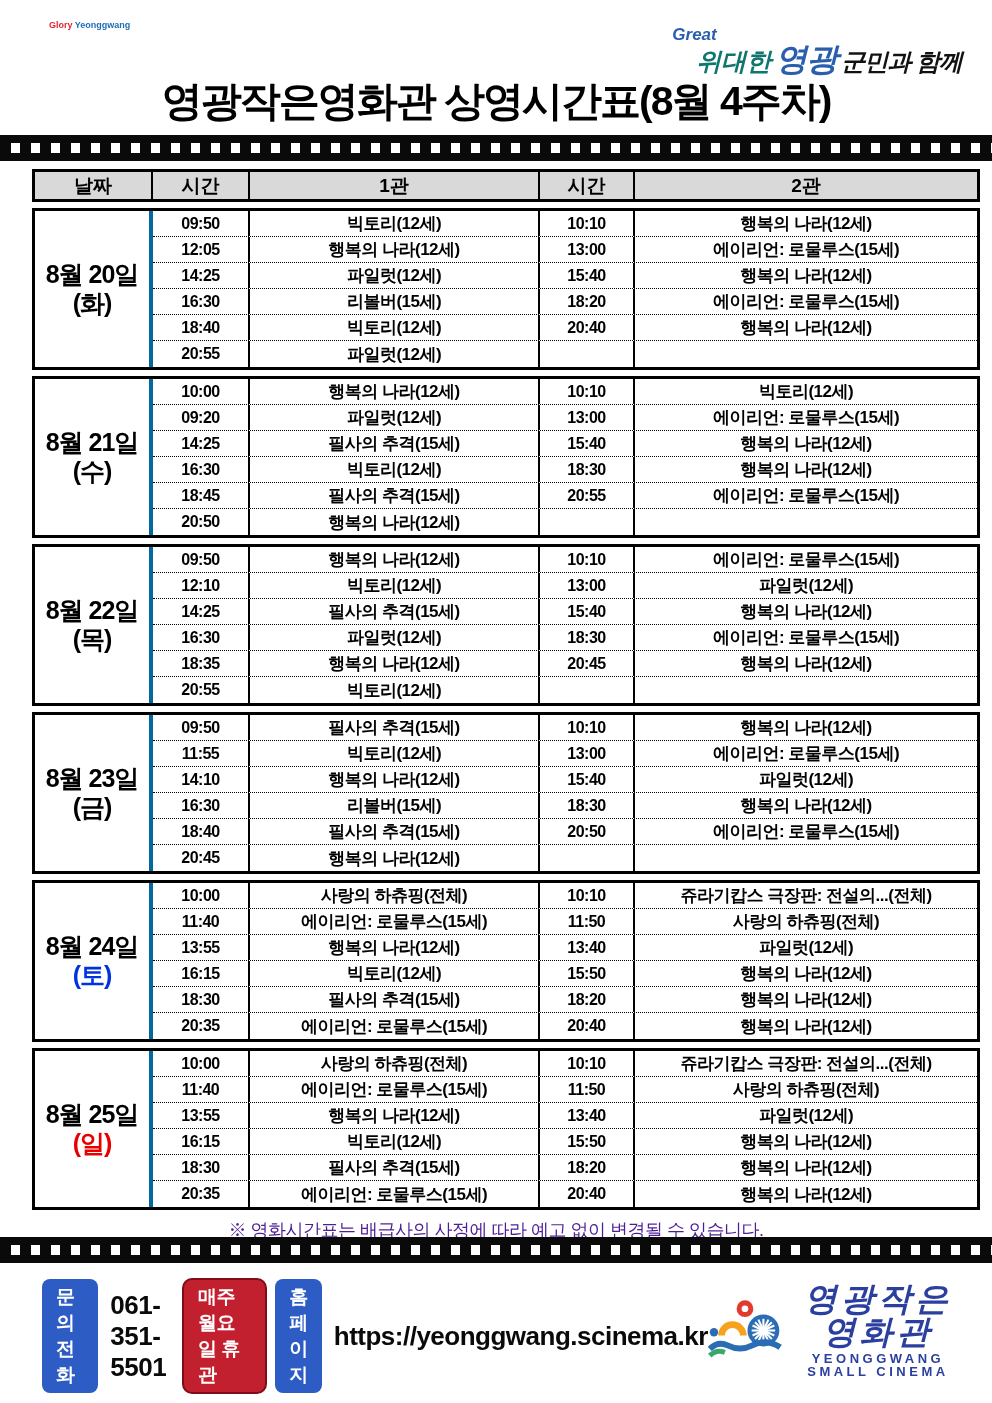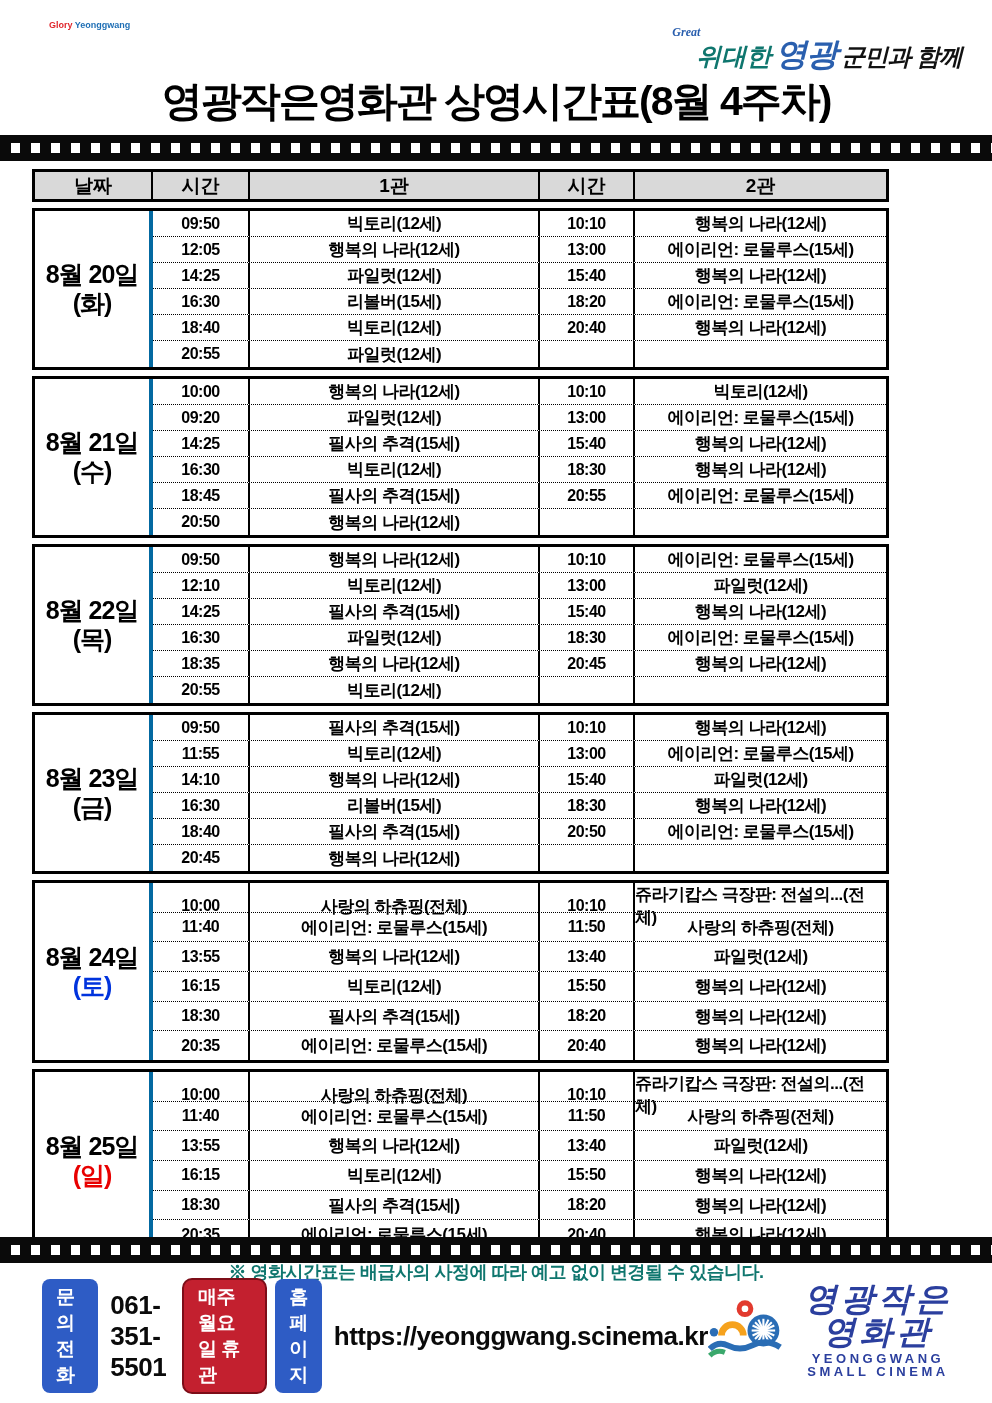--- a/index.html
+++ b/index.html
@@ -7,55 +7,55 @@
   .page { width:992px; height:1403px; position:relative; background:#fff; overflow:hidden; }
 
   
   .top-logos { display:flex; justify-content:space-between; align-items:flex-start; padding:20px 30px 0 35px; height:78px; }
   .logo-left { line-height:1; }
   .logo-left .l1 { font-size:30px; font-weight:bold; font-style:italic; color:#1f6fb5; letter-spacing:-1px;}
   .logo-left .l2 { font-size:31px; font-weight:bold; font-style:italic; color:#e0262c; letter-spacing:-1px;}
   .logo-left .sub { font-size:9px; font-weight:bold; margin-top:1px; padding-left:14px;}
   .logo-left .sub .g { color:#e0262c; } .logo-left .sub .y { color:#1f6fb5; }
   .logo-right { text-align:right; line-height:1; padding-top:6px;}
-  .logo-right .great { font-size:12px; font-style:italic; font-weight:bold; color:#2a5fae; display:block; text-align:left; padding-left:12px;font-family:Liberation Serif, serif;}
+  .logo-right .great { font-size:17px; font-style:italic; font-weight:bold; color:#2a5fae; display:block; text-align:left; padding-left:12px;}
   .logo-right .row { display:flex; align-items:baseline; gap:4px; }
   .lr1 { font-size:25px; font-weight:900; color:#0f766e; font-style:italic;margin-left:36px;}
   .lr2 { font-size:32px; font-weight:900; color:#2a5fae; font-style:italic; letter-spacing:-1px;}
   .lr3 { font-size:24px; font-weight:900; color:#111; font-style:italic; letter-spacing:-1px;}
 
   
   .main-title { text-align:center; font-size:41px; font-weight:900; letter-spacing:-2px; color:#000; margin-top:-4px; }
 
   
   .film-strip { width:992px; height:26px; background:#0a0a0a; border-top:8px solid #0a0a0a; border-bottom:8px solid #0a0a0a;
     background-image:repeating-linear-gradient(90deg,#0a0a0a 0 11px,#ffffff 11px 20px); background-clip:content-box; }
   .strip-top { margin-top:6px; }
   .strip-bottom { position:absolute; left:0; top:1237px; }
 
   
-  .sched { margin:8px 48px 0 32px; width:857px; }
+  .sched { margin:8px 48px 0 32px; width:948px; }
   .sched-header { display:grid; grid-template-columns:118px 97px 290px 95px 1fr; background:#d9d9d9;
     border:3px solid #000; height:33px; }
   .sched-header .hcell { display:flex; align-items:center; justify-content:center; font-size:19px; font-weight:bold; border-right:2px solid #000;}
   .sched-header .hcell:last-child { border-right:none; }
 
   .day-block { display:grid; grid-template-columns:118px 1fr; border:3px solid #000; margin-top:6px; background:#fff;}
   .date-cell { border-right:4px solid #0369a1; display:flex; flex-direction:column; align-items:center; justify-content:center; line-height:1.15;}
   .date-cell .d1, .date-cell .d2 { font-size:25px; font-weight:900; letter-spacing:-1px;}
   .day-rows { display:flex; flex-direction:column; }
   .sched-row { display:grid; grid-template-columns:97px 290px 95px 1fr; border-bottom:1px dotted #000; flex:1; min-height:26px;}
   .sched-row:last-child { border-bottom:none; }
   .cell { display:flex; align-items:center; justify-content:center; border-right:2px solid #000; font-weight:bold; letter-spacing:-0.5px;}
   .cell:last-child { border-right:none; }
   .time-cell { font-size:16px; }
   .movie-cell { font-size:17px; }
 
   
-  .note { text-align:center; color:#0f766e; font-size:18px; font-weight:bold; margin-top:8px; letter-spacing:-0.5px;}
+  .note { text-align:center; color:#4c1d95; font-size:18px; font-weight:normal; margin-top:8px; letter-spacing:-0.5px;}
 
   
   .footer { position:absolute; left:0; top:1278px; width:992px; display:flex; justify-content:space-between; align-items:flex-start; padding:0 28px 0 42px;}
   .contact { display:flex; flex-direction:row; gap:8px; }
   .contact-row { display:flex; align-items:center; gap:12px; }
   .badge-blue { background:#2e5cc5; color:#fff; font-size:19px; font-weight:bold; padding:5px 14px; border-radius:8px; letter-spacing:-0.5px;}
   .badge-red { background:#c3202f; color:#fff; font-size:19px; font-weight:bold; padding:4px 14px; border-radius:10px; border:2.5px solid #7d0d18; letter-spacing:-0.5px;}
   .contact-val { font-size:26px; font-weight:bold; color:#0a0a0a; letter-spacing:-0.5px;}
 
   .cinema-logo { display:flex; align-items:center; padding-top:4px;}

